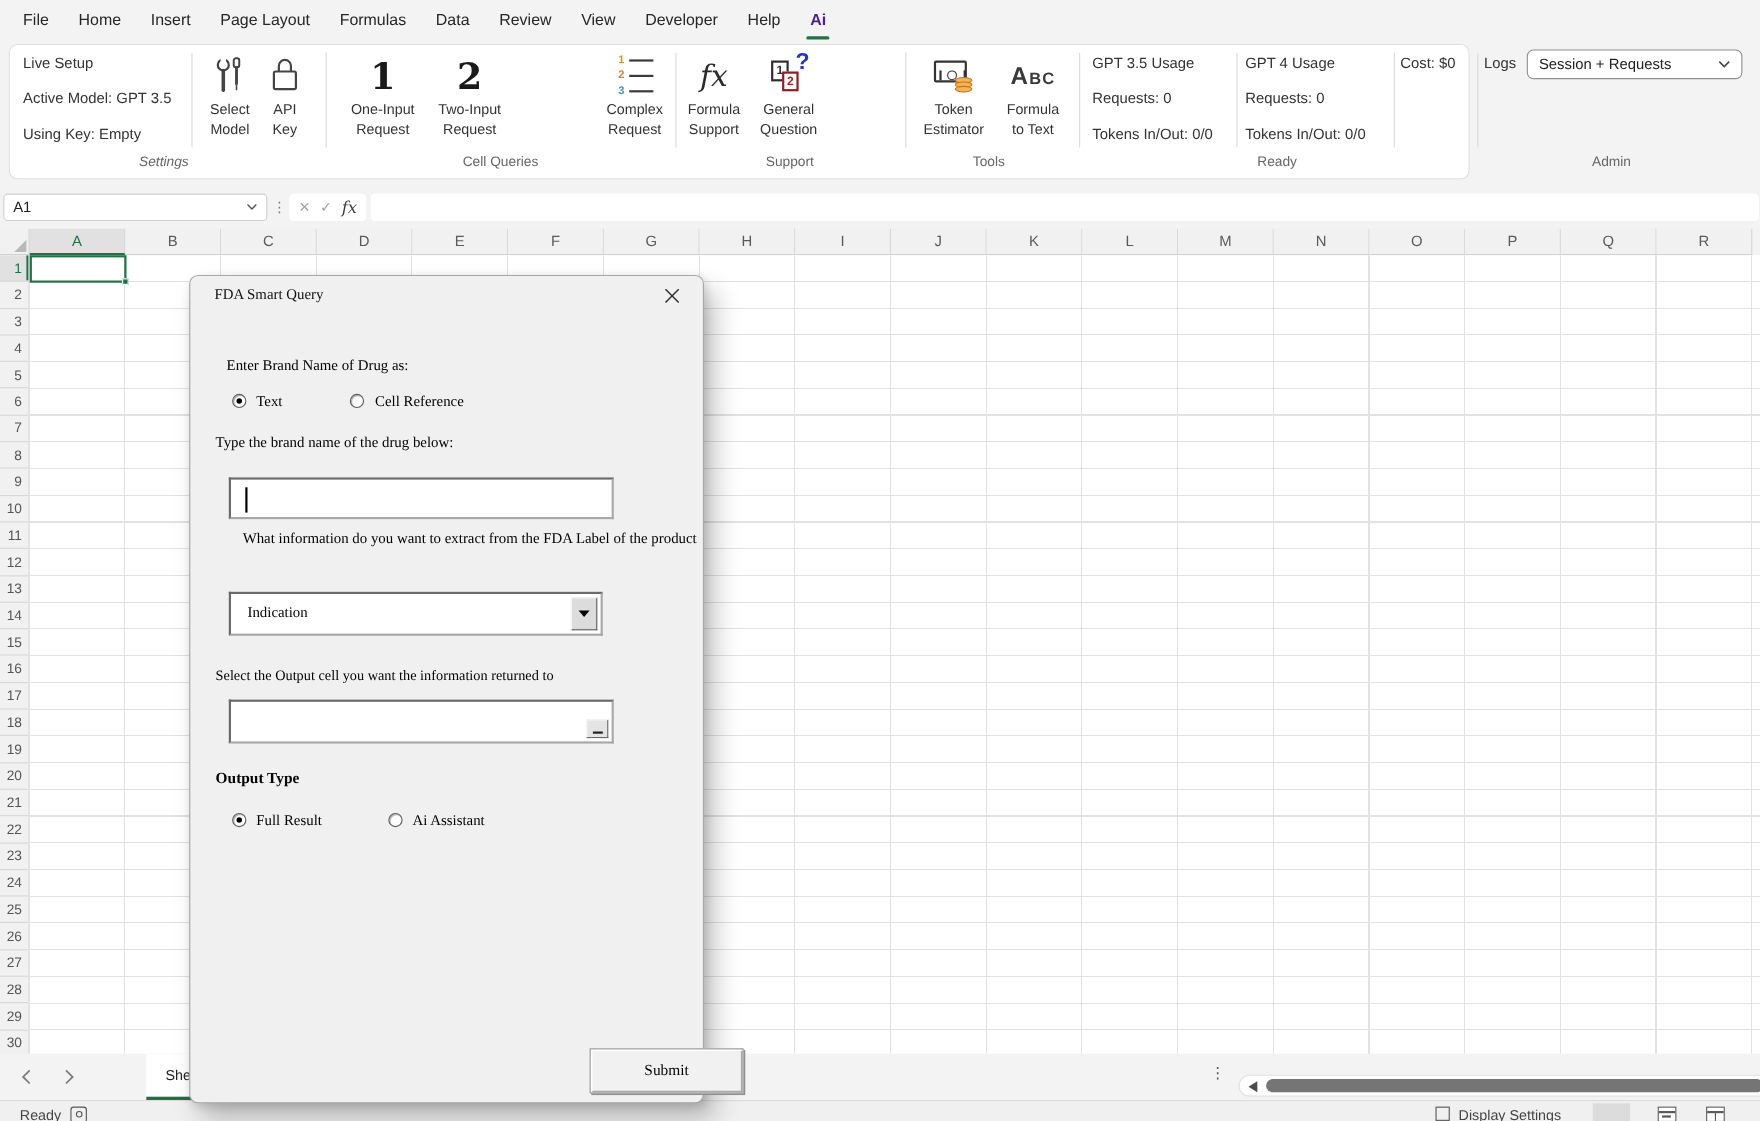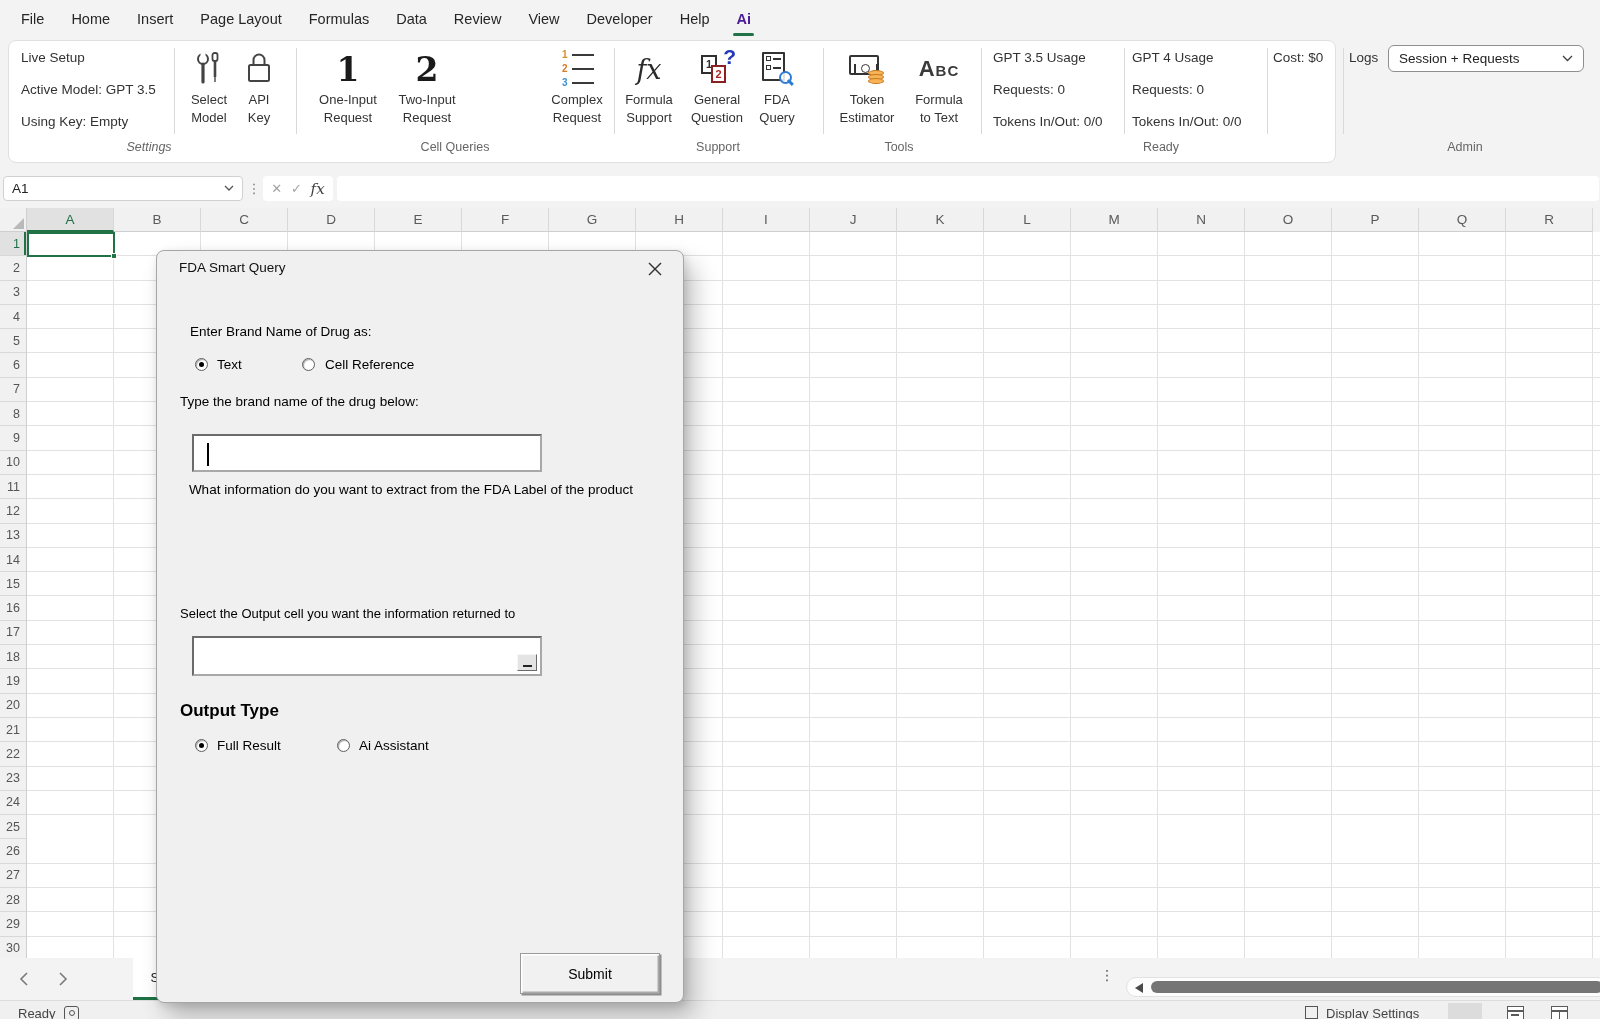--- a/index.html
+++ b/index.html
@@ -107,24 +107,24 @@
   .sb-acc::after { content:""; position:absolute; left:4px; top:3px; width:4px; height:4px; border:1.5px solid #555; border-radius:50%; }
   .sb-dsicon { position:absolute; left:1305px; top:5px; width:13px; height:13px; border:1.5px solid #555; }
   .sb-ds { position:absolute; left:1326px; top:5px; white-space:nowrap; }
   .view-btn { position:absolute; top:2px; width:34px; height:22px; display:flex; justify-content:center; padding-top:3px; }
   .view-btn.selected { background:#dcdcdc; }
   .vicon { width:17px; height:14px; border:1.6px solid #5a5a5a; position:relative; background:#fff; }
   .vicon::before { content:""; position:absolute; left:0; right:0; top:3px; height:1.6px; background:#5a5a5a; }
   .vicon.page::after { content:""; position:absolute; left:3px; top:7px; width:8px; height:1.6px; background:#5a5a5a; }
   .vicon.break::after { content:""; position:absolute; left:7px; top:3px; bottom:0; width:1.6px; background:#5a5a5a; }
   
-  .dialog { position:absolute; left:156px; top:250px; width:528px; height:753px; background:#f0f0f0;
+  .dialog { position:absolute; left:172px; top:250px; width:468px; height:753px; background:#f0f0f0;
     border:1px solid #a6a6a6; border-radius:8px; z-index:20;
     box-shadow:10px 14px 24px rgba(0,0,0,.24), 2px 3px 8px rgba(0,0,0,.12);
-    font-size:13.5px; color:#000; }
+    font-size:13.5px; color:#000;font-family:Liberation Serif, serif; }
   .dlg-title { position:absolute; left:22px; top:9px; font-size:13.5px; color:#111; }
   .dlg-close { position:absolute; right:18px; top:8px; width:20px; height:20px; display:flex; align-items:center; justify-content:center; }
   .dlg-label { position:absolute; white-space:nowrap; }
   .radio { position:absolute; width:13px; height:13px; border-radius:50%; background:#fff; border:1px solid #5f5f5f;
     box-shadow:inset 1px 1px 1px rgba(0,0,0,.35); }
   .radio.checked::after { content:""; position:absolute; left:3px; top:3px; width:5px; height:5px; border-radius:50%; background:#000; }
   .sunken { background:#fff; border:2px solid; border-color:#6b6b6b #a8a8a8 #a8a8a8 #6b6b6b; }
   .vb-input { position:absolute; left:35px; top:183px; width:350px; height:38px; }
   .caret { position:absolute; left:13px; top:7px; width:1.5px; height:23px; background:#000; animation:blink 1.1s steps(1) infinite; }
   @keyframes blink { 50% { opacity:0; } }
@@ -254,40 +254,20 @@
       <div class="gq-icon">
         <div class="gq-back">1</div>
         <div class="gq-front">2</div>
         <div class="gq-q">?</div>
       </div>
     </div>
     <div class="lbl">General</div>
     <div class="lbl">Question</div>
   </div>
 
-  <div class="rbtn" style="left:768px;">
-    <div class="icon-zone">
-      <div class="fda-icon">
-        <div class="fda-page"></div>
-        <div class="fda-row" style="left:4px; top:4px;">
-            <span class="fda-box"></span>
-            <span class="fda-dash"></span>
-          </div>
-        <div class="fda-row" style="left:4px; top:13px;">
-            <span class="fda-box"></span>
-            <span class="fda-dash"></span>
-          </div>
-        <div class="fda-lens">
-            <div class="fda-handle"></div>
-          </div>
-      </div>
-    </div>
-    <div class="lbl">FDA</div>
-    <div class="lbl">Query</div>
-  </div>
   <div class="rgroup-label" style="left:709px;">Support</div>
 
   <div class="rbtn" style="left:858px;">
     <div class="icon-zone">
       <div class="token-icon">
         <div class="token-note">
             <div class="token-b1"></div>
             <div class="token-circle"></div>
             <div class="token-b2"></div>
           </div>
@@ -461,29 +441,33 @@
 
   <div class="dlg-label" style="left:23px; top:143px;">Type the brand name of the drug below:</div>
 
   <div class="vb-input sunken">
     <span></span>
     <div class="caret"></div>
   </div>
 
   <div class="dlg-label" style="left:24px; top:229px; width:460px; white-space:normal; line-height:20px;text-align:center;">What information do you want to extract from the FDA Label of the product</div>
 
+  <div class="vb-combo sunken">
+    <span class="combo-text">Indication</span>
+    <div class="combo-btn"></div>
+  </div>
 
   <div class="dlg-label" style="left:23px; top:355px; font-size:13px;">Select the Output cell you want the information returned to</div>
 
   <div class="vb-refedit sunken">
     <span></span>
     <div class="ref-btn"></div>
   </div>
 
-  <div class="dlg-label" style="left:23px; top:450px; font-size:17px; font-weight:700;">Output Type</div>
+  <div class="dlg-label" style="left:23px; top:450px; font-size:14px; font-weight:700;">Output Type</div>
 
   <div class="radio checked" style="left:38px; top:488px;"></div>
   <div class="dlg-label" style="left:60px; top:487px;">Full Result</div>
   <div class="radio" style="left:180px; top:488px;"></div>
   <div class="dlg-label" style="left:202px; top:487px;">Ai Assistant</div>
 
   <div class="vb-button">Submit</div>
 </div>
 
 </body></html>

